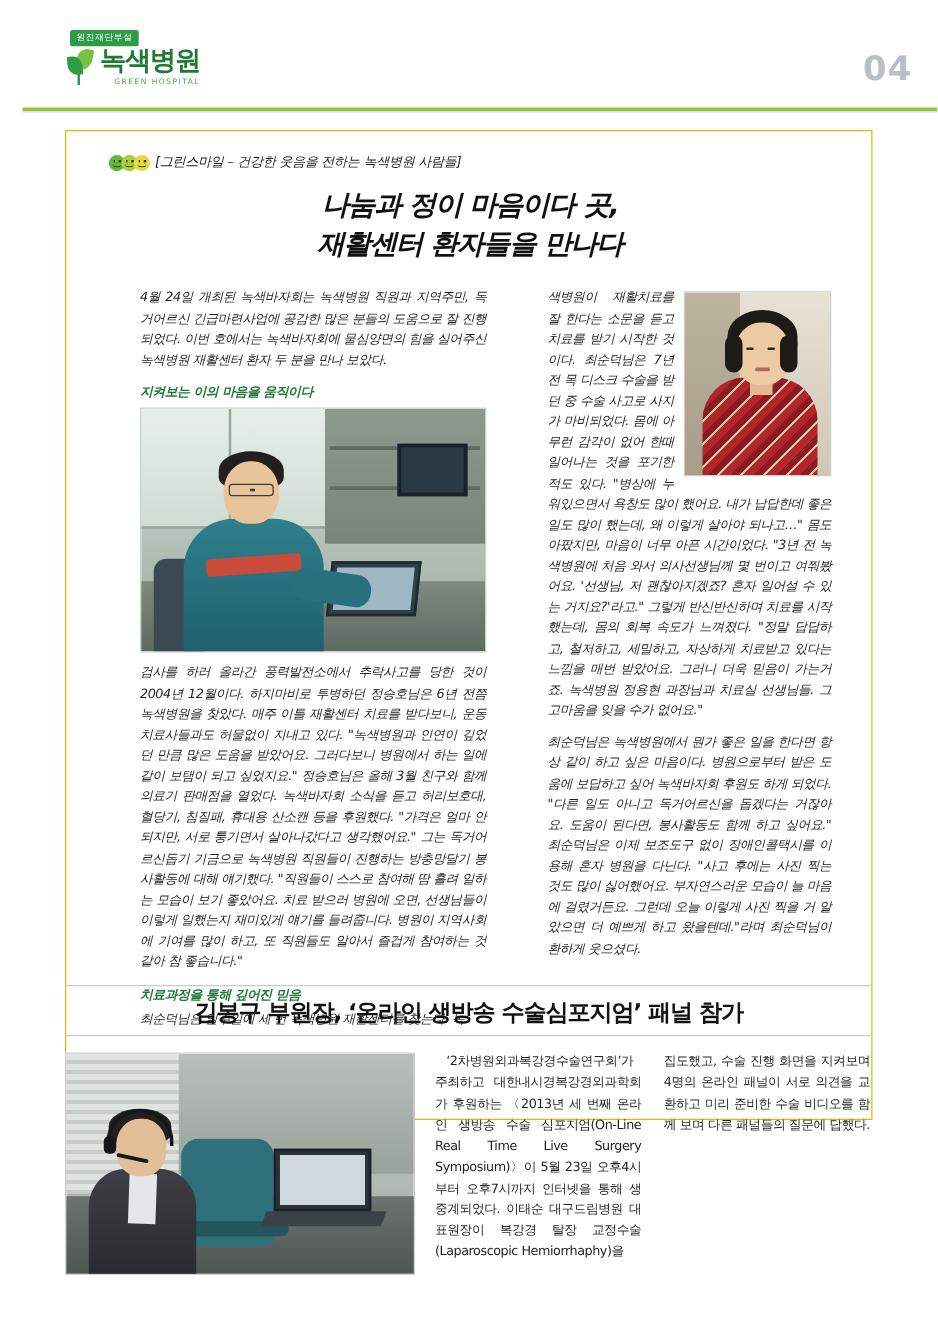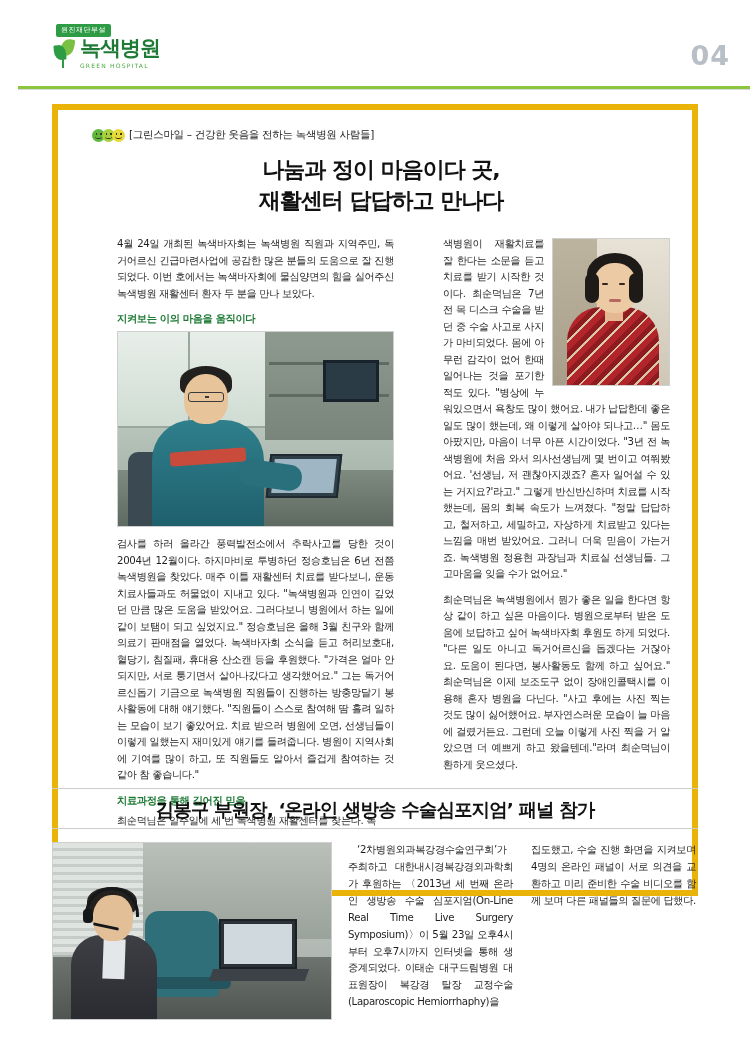--- a/index.html
+++ b/index.html
@@ -60,21 +60,21 @@
     background: #2e9c45;
     border-radius: 10% 60% 10% 60%;
     transform: rotate(-5deg);
   }
   .logo-stem {
     position: absolute;
     left: 10px; top: 16px;
     width: 2px; height: 13px;
     background: #2e9c45;
   }
-  .logo-text-col { display: flex; flex-direction: column; }
+  .logo-text-col { display: flex; flex-direction: column; align-items: flex-end; }
   .logo-name {
     font-size: 21px;
     font-weight: bold;
     color: #1f7a36;
     letter-spacing: -1px;
     line-height: 1;
   }
   .logo-sub {
     font-size: 6px;
     color: #4aa83f;
@@ -100,22 +100,23 @@
     left: 0; top: 89px;
     width: 750px; height: 1px;
     background: #d7d7d7;
   }
 
   
   .article-box {
     position: absolute;
     left: 52px; top: 104px;
     width: 646px; height: 792px;
-    border: 6px solid #eab308;
+    border: 1px solid #eab308;
     background: #ffffff;
+    font-style: italic;
   }
   .kicker {
     position: absolute;
     left: 34px; top: 18px;
     display: flex;
     align-items: center;
     gap: 7px;
   }
   .smiley-group { display: flex; align-items: center; }
   .smiley {
@@ -407,21 +408,21 @@
           <span class="eye l"></span>
             <span class="eye r"></span>
             <span class="mouth"></span>
         </div>
       </div>
       <span class="kicker-text">[그린스마일 – 건강한 웃음을 전하는 녹색병원 사람들]</span>
     </div>
 
     <div class="headline">
       <div>나눔과 정이 마음이다 곳,</div>
-      <div>재활센터 답답하고 만나다</div>
+      <div>재활센터 환자들을 만나다</div>
     </div>
 
     <div class="cols">
 
       <div class="col">
         <p class="body">4월 24일 개최된 녹색바자회는 녹색병원 직원과 지역주민, 독거어르신 긴급마련사업에 공감한 많은 분들의 도움으로 잘 진행되었다. 이번 호에서는 녹색바자회에 물심양면의 힘을 실어주신 녹색병원 재활센터 환자 두 분을 만나 보았다.</p>
 
         <div class="subhead">지켜보는 이의 마음을 움직이다</div>
 
         <div class="photo photo-left">

